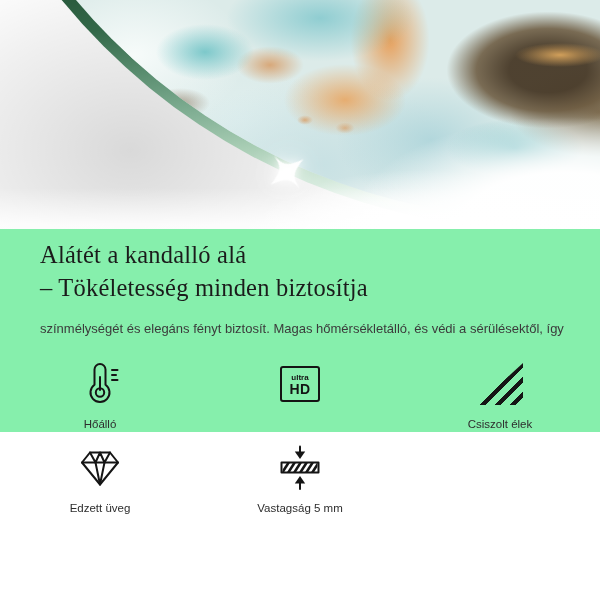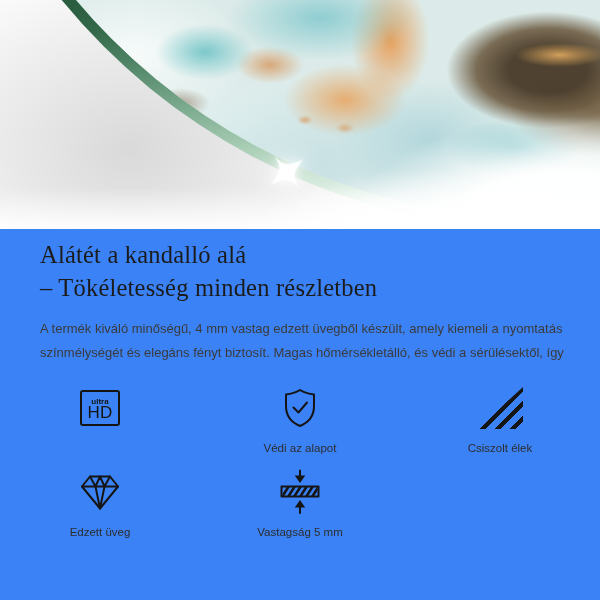--- a/index.html
+++ b/index.html
@@ -1,21 +1,21 @@
 <!DOCTYPE html>
 <html><head>
 <meta charset="utf-8">
 <style>
   html,body{margin:0;padding:0;}
   body{
     width:600px;height:600px;background:#ffffff;overflow:hidden;
     font-family:"Liberation Sans", sans-serif;
     -webkit-font-smoothing:antialiased;
   }
-  .page{position:relative;width:600px;height:600px;background:#3b82f6;}
+  .page{position:relative;width:600px;height:432px;background:#86efac;}
 
   
   .hero{position:relative;width:600px;height:229px;background:#fff;overflow:hidden;}
   .hero-ambient{position:absolute;inset:0;
     background:radial-gradient(ellipse 380px 280px at 130px 150px,
       rgba(0,0,0,0.15), rgba(0,0,0,0.06) 45%, rgba(0,0,0,0) 72%);}
   .glass-edge{position:absolute;inset:0;
     clip-path:circle(627px at 547px -397px);
     background:linear-gradient(172deg,
       #27583b 0%, #336849 14%, #5a8e70 30%, #82b095 45%,
@@ -60,21 +60,21 @@
   
   .features{margin-top:20px;display:grid;grid-template-columns:repeat(3,1fr);row-gap:14px;}
   .feature{display:flex;flex-direction:column;align-items:center;}
   .icon-slot{height:46px;display:flex;align-items:center;}
   .feature-label{margin-top:10px;font-size:11.5px;line-height:14px;color:#2d2d2d;}
   .icn{stroke:#151515;fill:none;stroke-width:2;stroke-linecap:round;stroke-linejoin:round;}
 
   .hd-box{width:36px;height:32px;border:2px solid #141414;border-radius:3px;
     display:flex;flex-direction:column;align-items:center;justify-content:center;color:#141414;}
   .hd-top{font-size:8px;font-weight:700;line-height:9px;}
-  .hd-bottom{font-size:17px;font-weight:400;line-height:14px;letter-spacing:.3px;}
+  .hd-bottom{font-size:14px;font-weight:700;line-height:14px;letter-spacing:.3px;}
 
   .stripes{width:46px;height:42px;
     clip-path:polygon(0 100%, 100% 0, 100% 100%);
     background:repeating-linear-gradient(135deg,#151515 0 4.5px,rgba(0,0,0,0) 4.5px 10.5px);}
 </style>
 </head>
 <body>
 
 <div class="page">
 
@@ -83,49 +83,52 @@
     <div class="glass-edge"></div>
     <div class="glass-face"></div>
     <div class="hero-fade"></div>
     <svg class="sparkle" viewBox="0 0 42 42">
       <path d="M21 0 C22.5 14 24 16.5 42 21 C24 25.5 22.5 28 21 42 C19.5 28 18 25.5 0 21 C18 16.5 19.5 14 21 0 Z" fill="#ffffff" opacity="0.95"></path>
     </svg>
   </section>
 
   <h1 class="title">
     <span>Alátét a kandalló alá</span>
-    <span>– Tökéletesség minden részletben</span>
+    <span>– Tökéletesség minden biztosítja</span>
   </h1>
 
   <p class="desc">
-    <span>A termék kiváló minőségű, 4 mm vastag edzett üvegből készült, amely kiemeli a nyomtatás</span>
     <span>színmélységét és elegáns fényt biztosít. Magas hőmérsékletálló, és védi a sérülésektől, így</span>
   </p>
 
   <div class="features">
 
+    <div class="feature">
+      <div class="icon-slot">
+        <svg width="44" height="46" viewBox="0 0 44 46">
+          <path class="icn" d="M16.5 23.75 V8.5 A5.5 5.5 0 0 1 27.5 8.5 V23.75 A9.5 9.5 0 1 1 16.5 23.75 Z"></path>
+          <line class="icn" x1="22" y1="16" x2="22" y2="29"></line>
+          <circle class="icn" cx="22" cy="31.5" r="4.2"></circle>
+          <line class="icn" x1="34" y1="9" x2="39.5" y2="9"></line>
+          <line class="icn" x1="34" y1="14" x2="38" y2="14"></line>
+          <line class="icn" x1="34" y1="19" x2="39.5" y2="19"></line>
+        </svg>
+      </div>
+      <div class="feature-label">Hőálló</div>
+    </div>
 
     <div class="feature">
       <div class="icon-slot">
         <div class="hd-box">
           <div class="hd-top">ultra</div>
           <div class="hd-bottom">HD</div>
         </div>
       </div>
     </div>
 
-    <div class="feature">
-      <div class="icon-slot">
-        <svg width="44" height="44" viewBox="0 0 44 44">
-          <path class="icn" d="M22 4 C26 6.5 31 8 36 8.5 V20 C36 29.5 30.5 36.5 22 40 C13.5 36.5 8 29.5 8 20 V8.5 C13 8 18 6.5 22 4 Z"></path>
-          <path class="icn" d="M15.5 21.5 L20.5 26.5 L29 16.5"></path>
-        </svg>
-      </div>
-      <div class="feature-label">Védi az alapot</div>
-    </div>
 
     <div class="feature">
       <div class="icon-slot">
         <div class="stripes"></div>
       </div>
       <div class="feature-label">Csiszolt élek</div>
     </div>
 
     <div class="feature">
       <div class="icon-slot">

